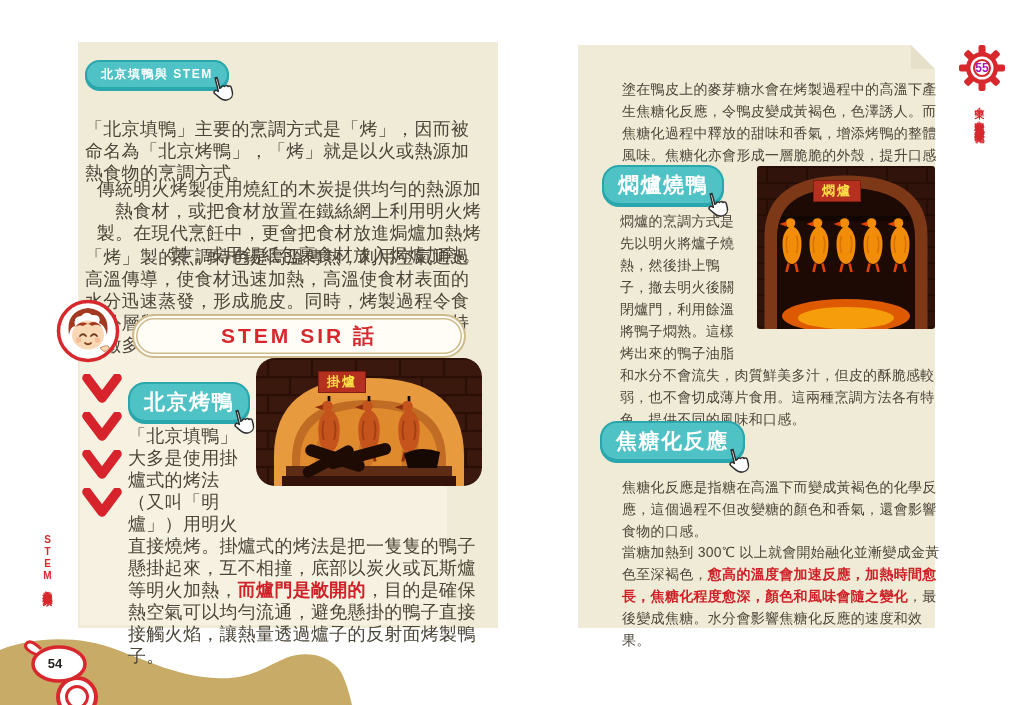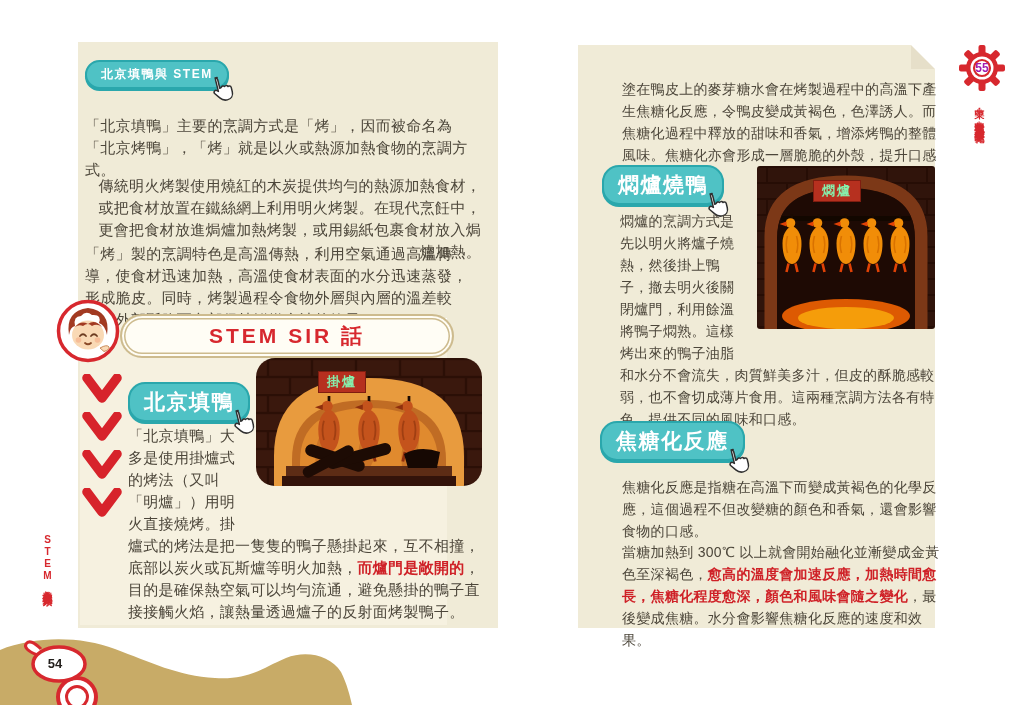--- a/index.html
+++ b/index.html
@@ -10,21 +10,21 @@
   .page{position:absolute;background:#f0ebd7;}
   .page-left{left:78px;top:42px;width:420px;height:586px;}
   .page-right{left:578px;top:45px;width:357px;height:583px;}
   .note-sheet{position:absolute;left:80px;top:318px;width:367px;height:307px;background:#f6f1e0;}
   .dogear::before{content:"";position:absolute;top:0;right:0;width:0;height:0;
     border-style:solid;border-width:0 24px 24px 0;
     border-color:#ffffff #ffffff #e6dfc9 #e6dfc9;}
   .note-sheet.dogear::before{border-width:0 20px 20px 0;}
 
   
-  .body{position:absolute;font-size:15px;line-height:22px;word-break:break-all;
+  .body{position:absolute;font-size:18px;line-height:22px;word-break:break-all;
         letter-spacing:.3px;color:#4c463a;}
   .body .red{color:#cf2127;font-weight:bold;}
   .p-left1{left:85px;top:100px;width:396px;}
   .p-left2{left:85px;top:160px;width:396px;text-align:right;}
   .p-left3{left:85px;top:228px;width:396px;}
   .duck-text{left:128px;top:425px;width:354px;}
   .p-right1{left:622px;top:64px;width:318px;font-size:14px;}
   .braise-text{left:620px;top:210px;width:315px;font-size:14px;}
   .p-car1{left:622px;top:462px;width:318px;font-size:14px;}
   .p-car2{left:622px;top:527px;width:318px;font-size:14px;}
@@ -34,35 +34,35 @@
   .badge{position:absolute;background:#4fc2c5;border:2px solid #2aa7ac;border-radius:17px;
          color:#fff;font-weight:bold;font-size:21px;letter-spacing:1.5px;
          padding:4px 14px;box-shadow:0 2px 0 #2aa7ac;white-space:nowrap;}
   .badge-title{left:85px;top:60px;font-size:12px;}
   .badge-gualu{left:128px;top:382px;}
   .badge-braise{left:602px;top:165px;}
   .badge-caramel{left:600px;top:421px;}
   .cursor{position:absolute;right:-10px;bottom:-17px;width:30px;height:30px;transform:rotate(-14deg);}
 
   
-  .stemsir-pill{position:absolute;left:120px;top:314px;width:330px;height:40px;background:#fffdf5;
+  .stemsir-pill{position:absolute;left:132px;top:314px;width:330px;height:40px;background:#fffdf5;
     border:2px solid #cdbb8e;border-radius:22px;box-shadow:inset 0 0 0 2px #fffdf5,inset 0 0 0 3.5px #cdbb8e;
     display:flex;align-items:center;justify-content:center;
     color:#d7282e;font-weight:bold;font-size:21px;letter-spacing:3px;}
   .avatar{position:absolute;left:56px;top:299px;width:64px;height:64px;}
 
   
   .chevrons{position:absolute;left:82px;top:374px;width:40px;}
   .chevrons svg{display:block;margin-bottom:8px;}
 
   
   .illus{position:absolute;border-radius:3px;overflow:hidden;}
   .illus-left{left:256px;top:358px;width:226px;height:128px;border-radius:19px;}
   .illus-right{left:757px;top:166px;width:178px;height:163px;}
-  .oven-label{position:absolute;background:#b6301f;border:1px solid #7f1d10;color:#86efac;
+  .oven-label{position:absolute;background:#b6301f;border:1px solid #7f1d10;color:#fde047;
     font-weight:bold;font-size:13px;letter-spacing:2px;padding:1px 8px;}
   .oven-label-left{left:62px;top:13px;}
   .oven-label-right{left:56px;top:14px;}
 
   
   .vtext{position:absolute;writing-mode:vertical-rl;text-orientation:upright;
     color:#d7282e;font-weight:bold;font-size:10px;letter-spacing:1px;}
   .vtext-left{left:40px;top:534px;}
   .vtext-right{left:972px;top:100px;}
   .gear-badge{position:absolute;left:958px;top:44px;width:48px;height:48px;}
@@ -163,21 +163,21 @@
       </svg>
     <svg width="40" height="30">
         <use href="#chev"></use>
       </svg>
     <svg width="40" height="30">
         <use href="#chev"></use>
       </svg>
   </div>
 
   <div class="badge badge-gualu">
-    <span>北京填鴨</span>
+    <span>北京烤鴨</span>
     <svg class="cursor">
         <use href="#cursor-hand"></use>
       </svg>
   </div>
 
   <div class="body duck-text">
     <div class="float-spacer" style="width:232px;height:100px;"></div>
     <span>「北京填鴨」大多是使用掛爐式的烤法（又叫「明爐」）用明火直接燒烤。掛爐式的烤法是把一隻隻的鴨子懸掛起來，互不相撞，底部以炭火或瓦斯爐等明火加熱，</span><span class="red">而爐門是敞開的</span><span>，目的是確保熱空氣可以均勻流通，避免懸掛的鴨子直接接觸火焰，讓熱量透過爐子的反射面烤製鴨子。</span>
   </div>
 

